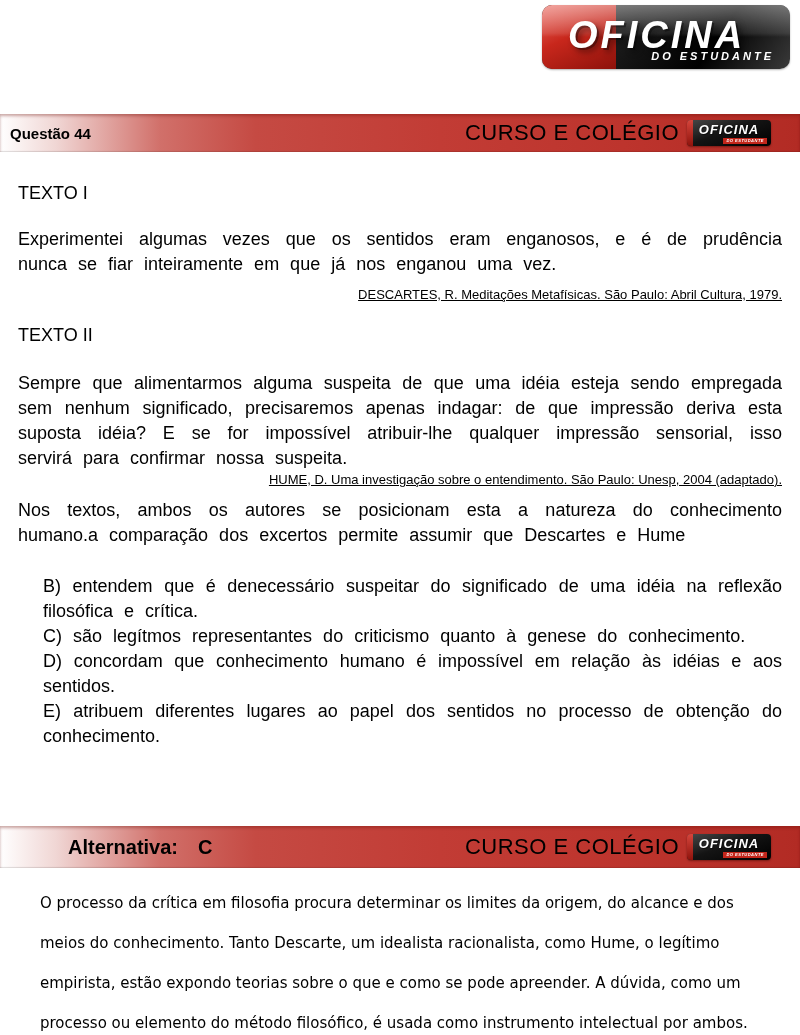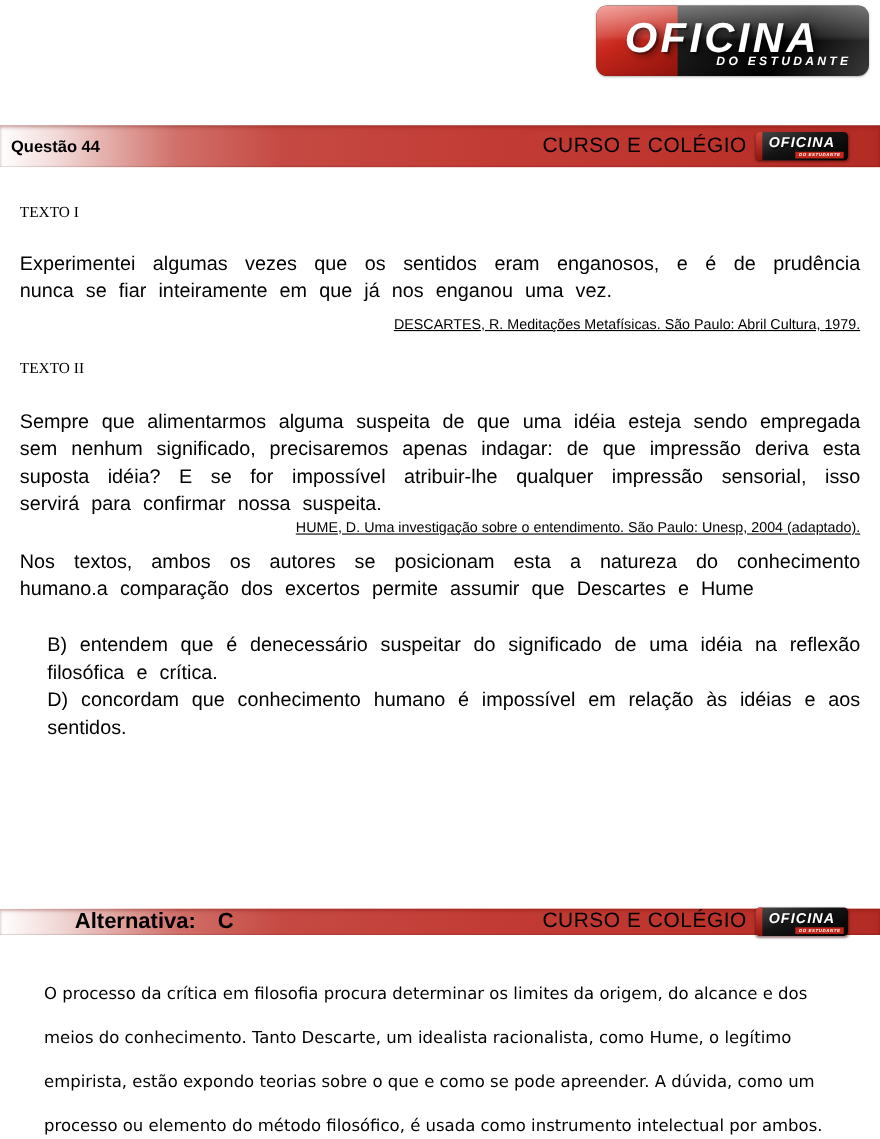--- a/index.html
+++ b/index.html
@@ -49,27 +49,27 @@
   }
 
   
   .bar {
     position: absolute; left: 0; width: 800px;
     display: flex; align-items: center;
     background: linear-gradient(90deg, #ffffff 0%, #f0d6d4 7%, #d1706a 20%, #c54a43 32%, #c23c35 55%, #bd342d 78%, #b22b24 100%);
     box-shadow: inset 0 2px 3px rgba(110,15,8,0.35), inset 0 -1px 1px rgba(0,0,0,0.12);
   }
   .header-bar { top: 114px; height: 38px; }
-  .answer-bar { top: 826px; height: 24px; }
+  .answer-bar { top: 826px; height: 42px; }
 
   .q-label { margin-left: 10px; font-weight: bold; font-size: 15px; }
   .alt-label { margin-left: 68px; font-weight: bold; font-size: 20px; }
   .alt-value { margin-left: 20px; font-weight: bold; font-size: 20px; }
   .flex-spacer { flex: 1; }
-  .brand-text { font-size: 19px; letter-spacing: 0.5px; margin-right: 8px; }
+  .brand-text { font-size: 22px; letter-spacing: 0.5px; margin-right: 8px; }
 
   
   .mini-logo {
     position: relative;
     width: 84px; height: 26px;
     margin-right: 29px;
     border-radius: 4px;
     background: linear-gradient(160deg, #4a4a4a 0%, #141414 45%, #000000 100%);
     box-shadow: 0 1px 2px rgba(60,5,2,0.5);
     flex: 0 0 auto;
@@ -96,21 +96,21 @@
     color: #ffffff;
     font-style: italic; font-weight: bold;
     font-size: 4px; line-height: 1;
     letter-spacing: 0.5px;
     padding: 1px 3px;
     white-space: nowrap;
   }
 
   
   .abs { position: absolute; }
-  .doc-heading { font-size: 14px; line-height: 25px; font-family: Liberation Serif, serif; }
+  .doc-heading { font-size: 18px; line-height: 25px; }
   .doc-para {
     font-size: 18px; line-height: 25px;
     text-align: justify; word-spacing: 6px;
     width: 764px; left: 18px;
   }
   .doc-citation {
     font-size: 13px; line-height: 15px;
     text-align: right;
     width: 764px; left: 18px; text-decoration: underline;
   }
@@ -151,21 +151,23 @@
 <div class="abs doc-citation" style="top:287px;">DESCARTES, R. Meditações Metafísicas. São Paulo: Abril Cultura, 1979.</div>
 
 <div class="abs doc-heading" style="left:18px; top:323px;">TEXTO II</div>
 <div class="abs doc-para" style="top:371px;">Sempre que alimentarmos alguma suspeita de que uma idéia esteja sendo empregada sem nenhum significado, precisaremos apenas indagar: de que impressão deriva esta suposta idéia? E se for impossível atribuir-lhe qualquer impressão sensorial, isso servirá para confirmar nossa suspeita.</div>
 <div class="abs doc-citation" style="top:472px;">HUME, D. Uma investigação sobre o entendimento. São Paulo: Unesp, 2004 (adaptado).</div>
 
 <div class="abs doc-para" style="top:498px;">Nos textos, ambos os autores se posicionam esta a natureza do conhecimento humano.a comparação dos excertos permite assumir que Descartes e Hume</div>
 
 <div class="abs options-block" style="top:574px;">
   <p class="option-item">B) entendem que é denecessário suspeitar do significado de uma idéia na reflexão filosófica e crítica.</p>
+  <p class="option-item">C) são legítmos representantes do criticismo quanto à genese do conhecimento.</p>
   <p class="option-item">D) concordam que conhecimento humano é impossível em relação às idéias e aos sentidos.</p>
+  <p class="option-item">E) atribuem diferentes lugares ao papel dos sentidos no processo de obtenção do conhecimento.</p>
 </div>
 
 <div class="bar answer-bar">
   <span class="alt-label">Alternativa:</span>
   <span class="alt-value">C</span>
   <span class="flex-spacer"></span>
   <span class="brand-text">CURSO E COLÉGIO</span>
   <span class="mini-logo">
     <span class="mini-red-edge"></span>
     <span class="mini-word">OFICINA</span>

